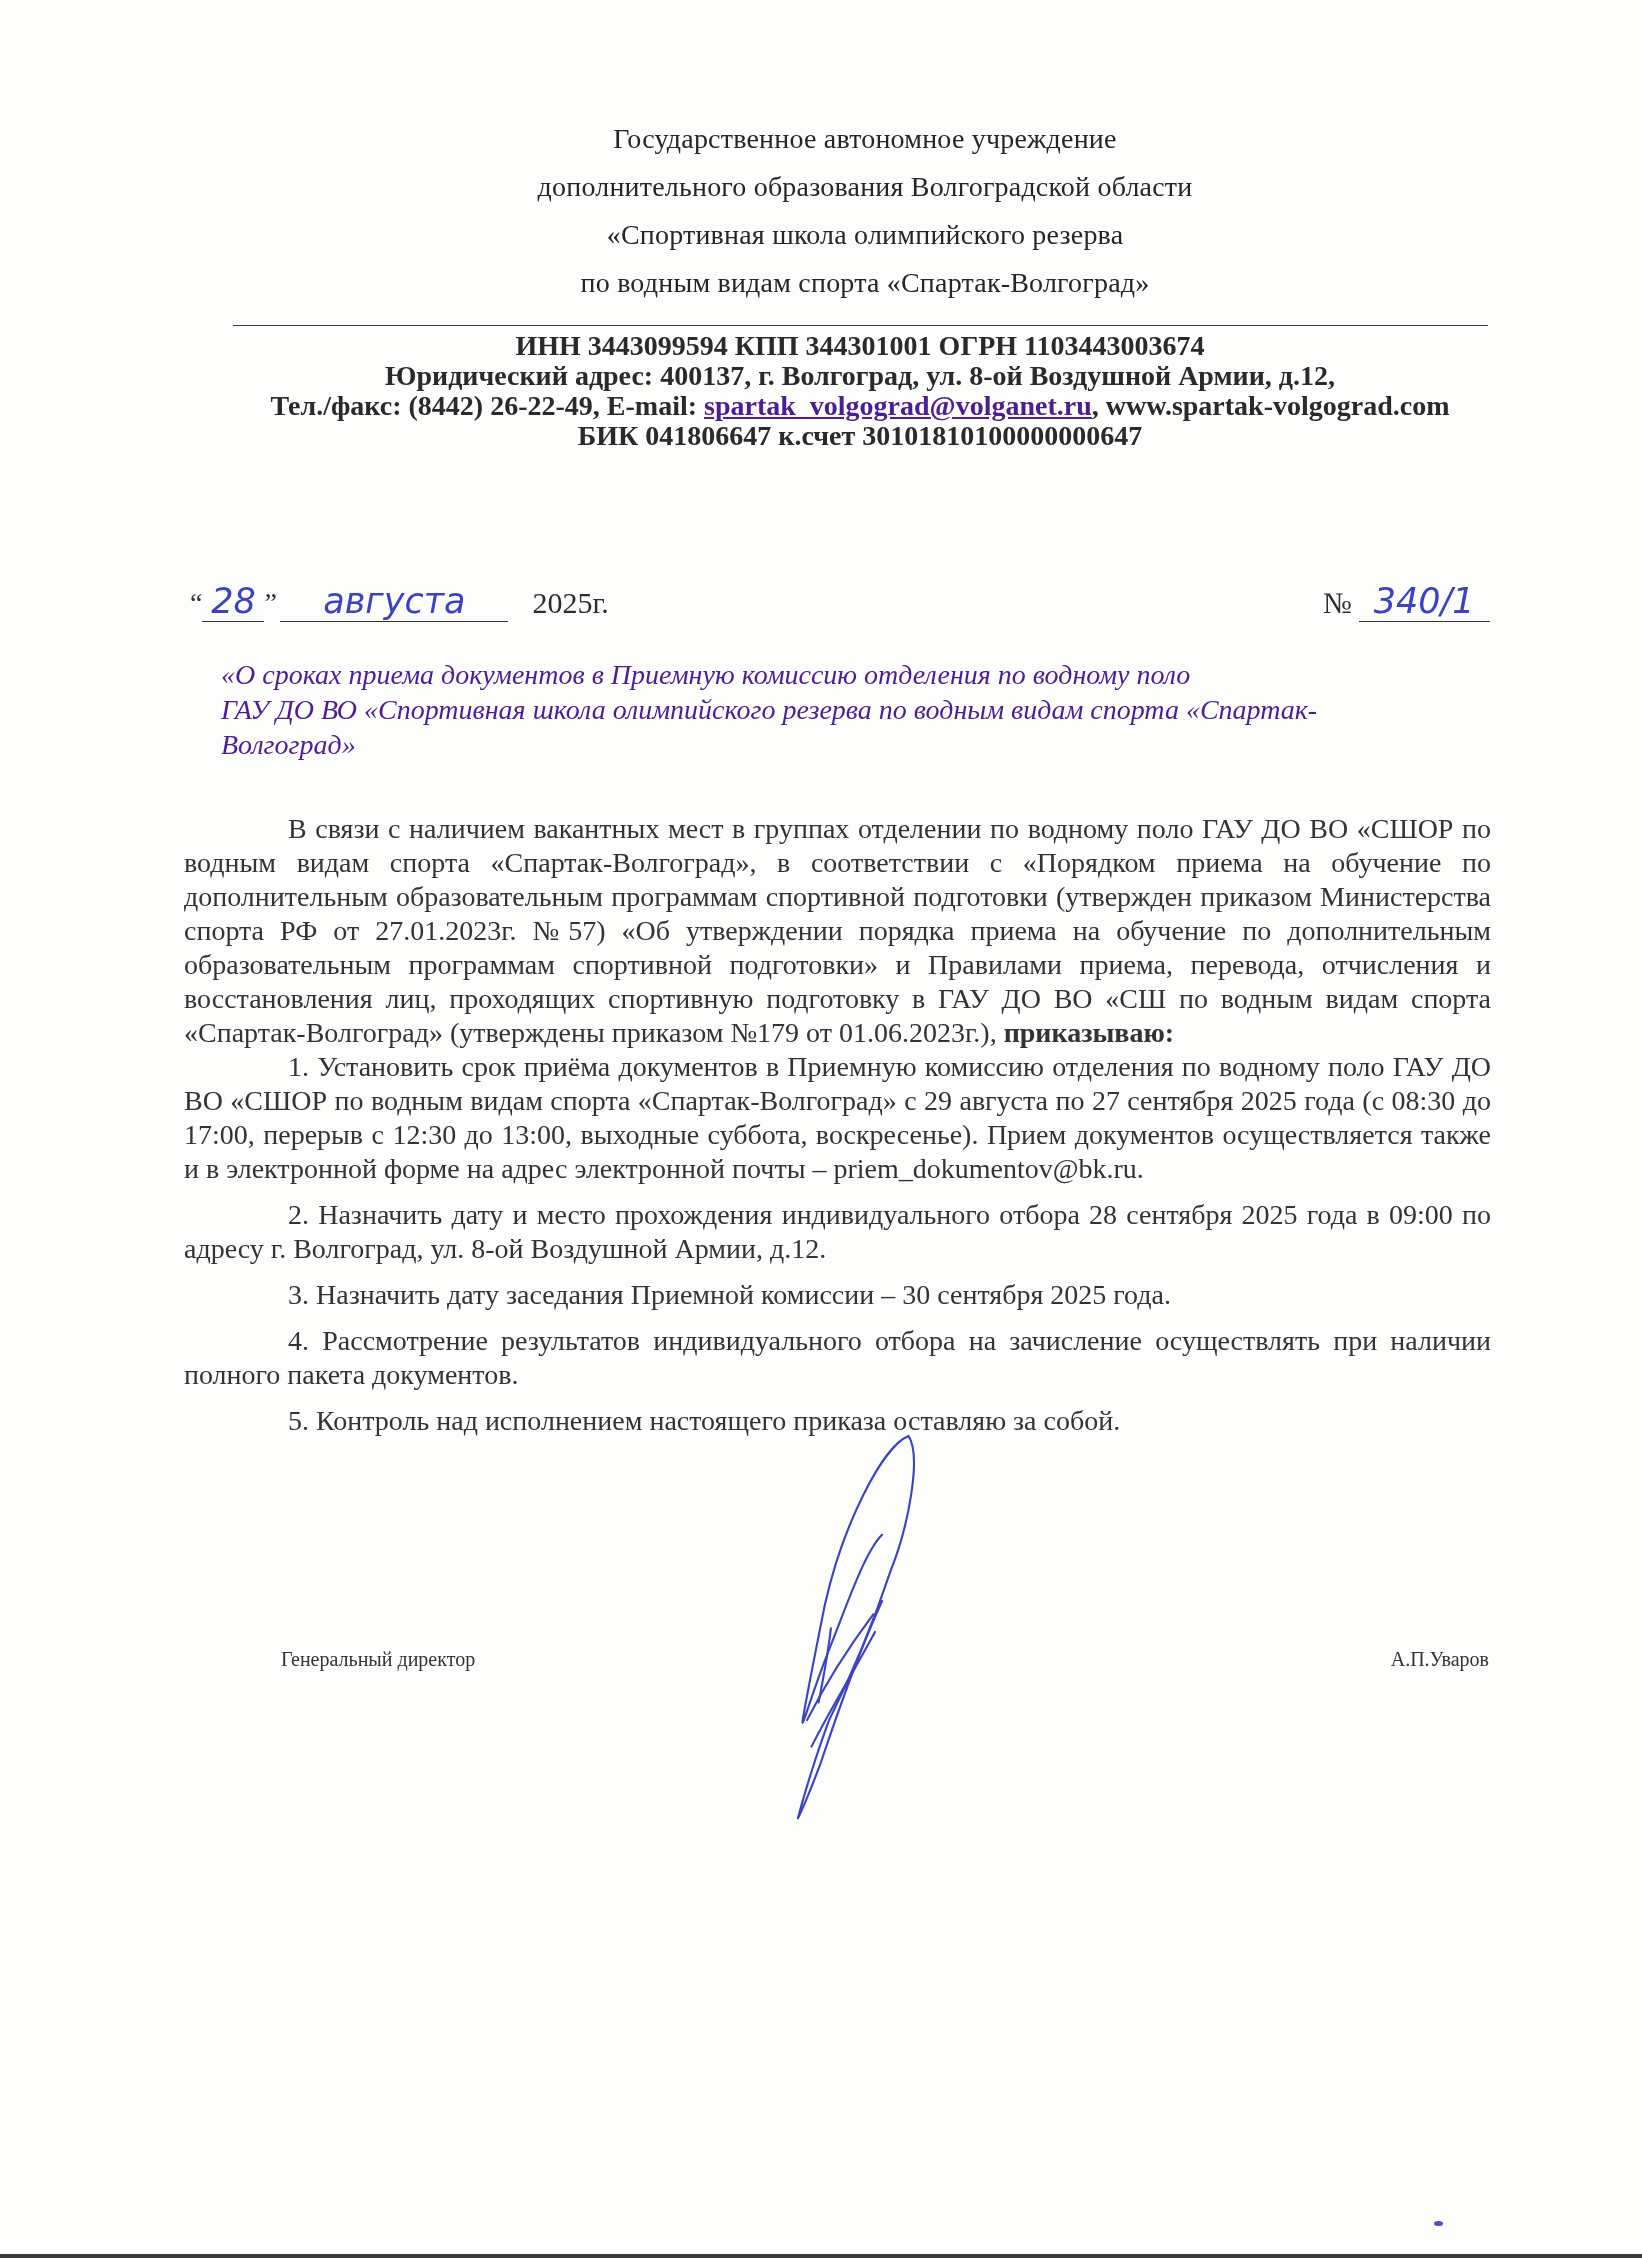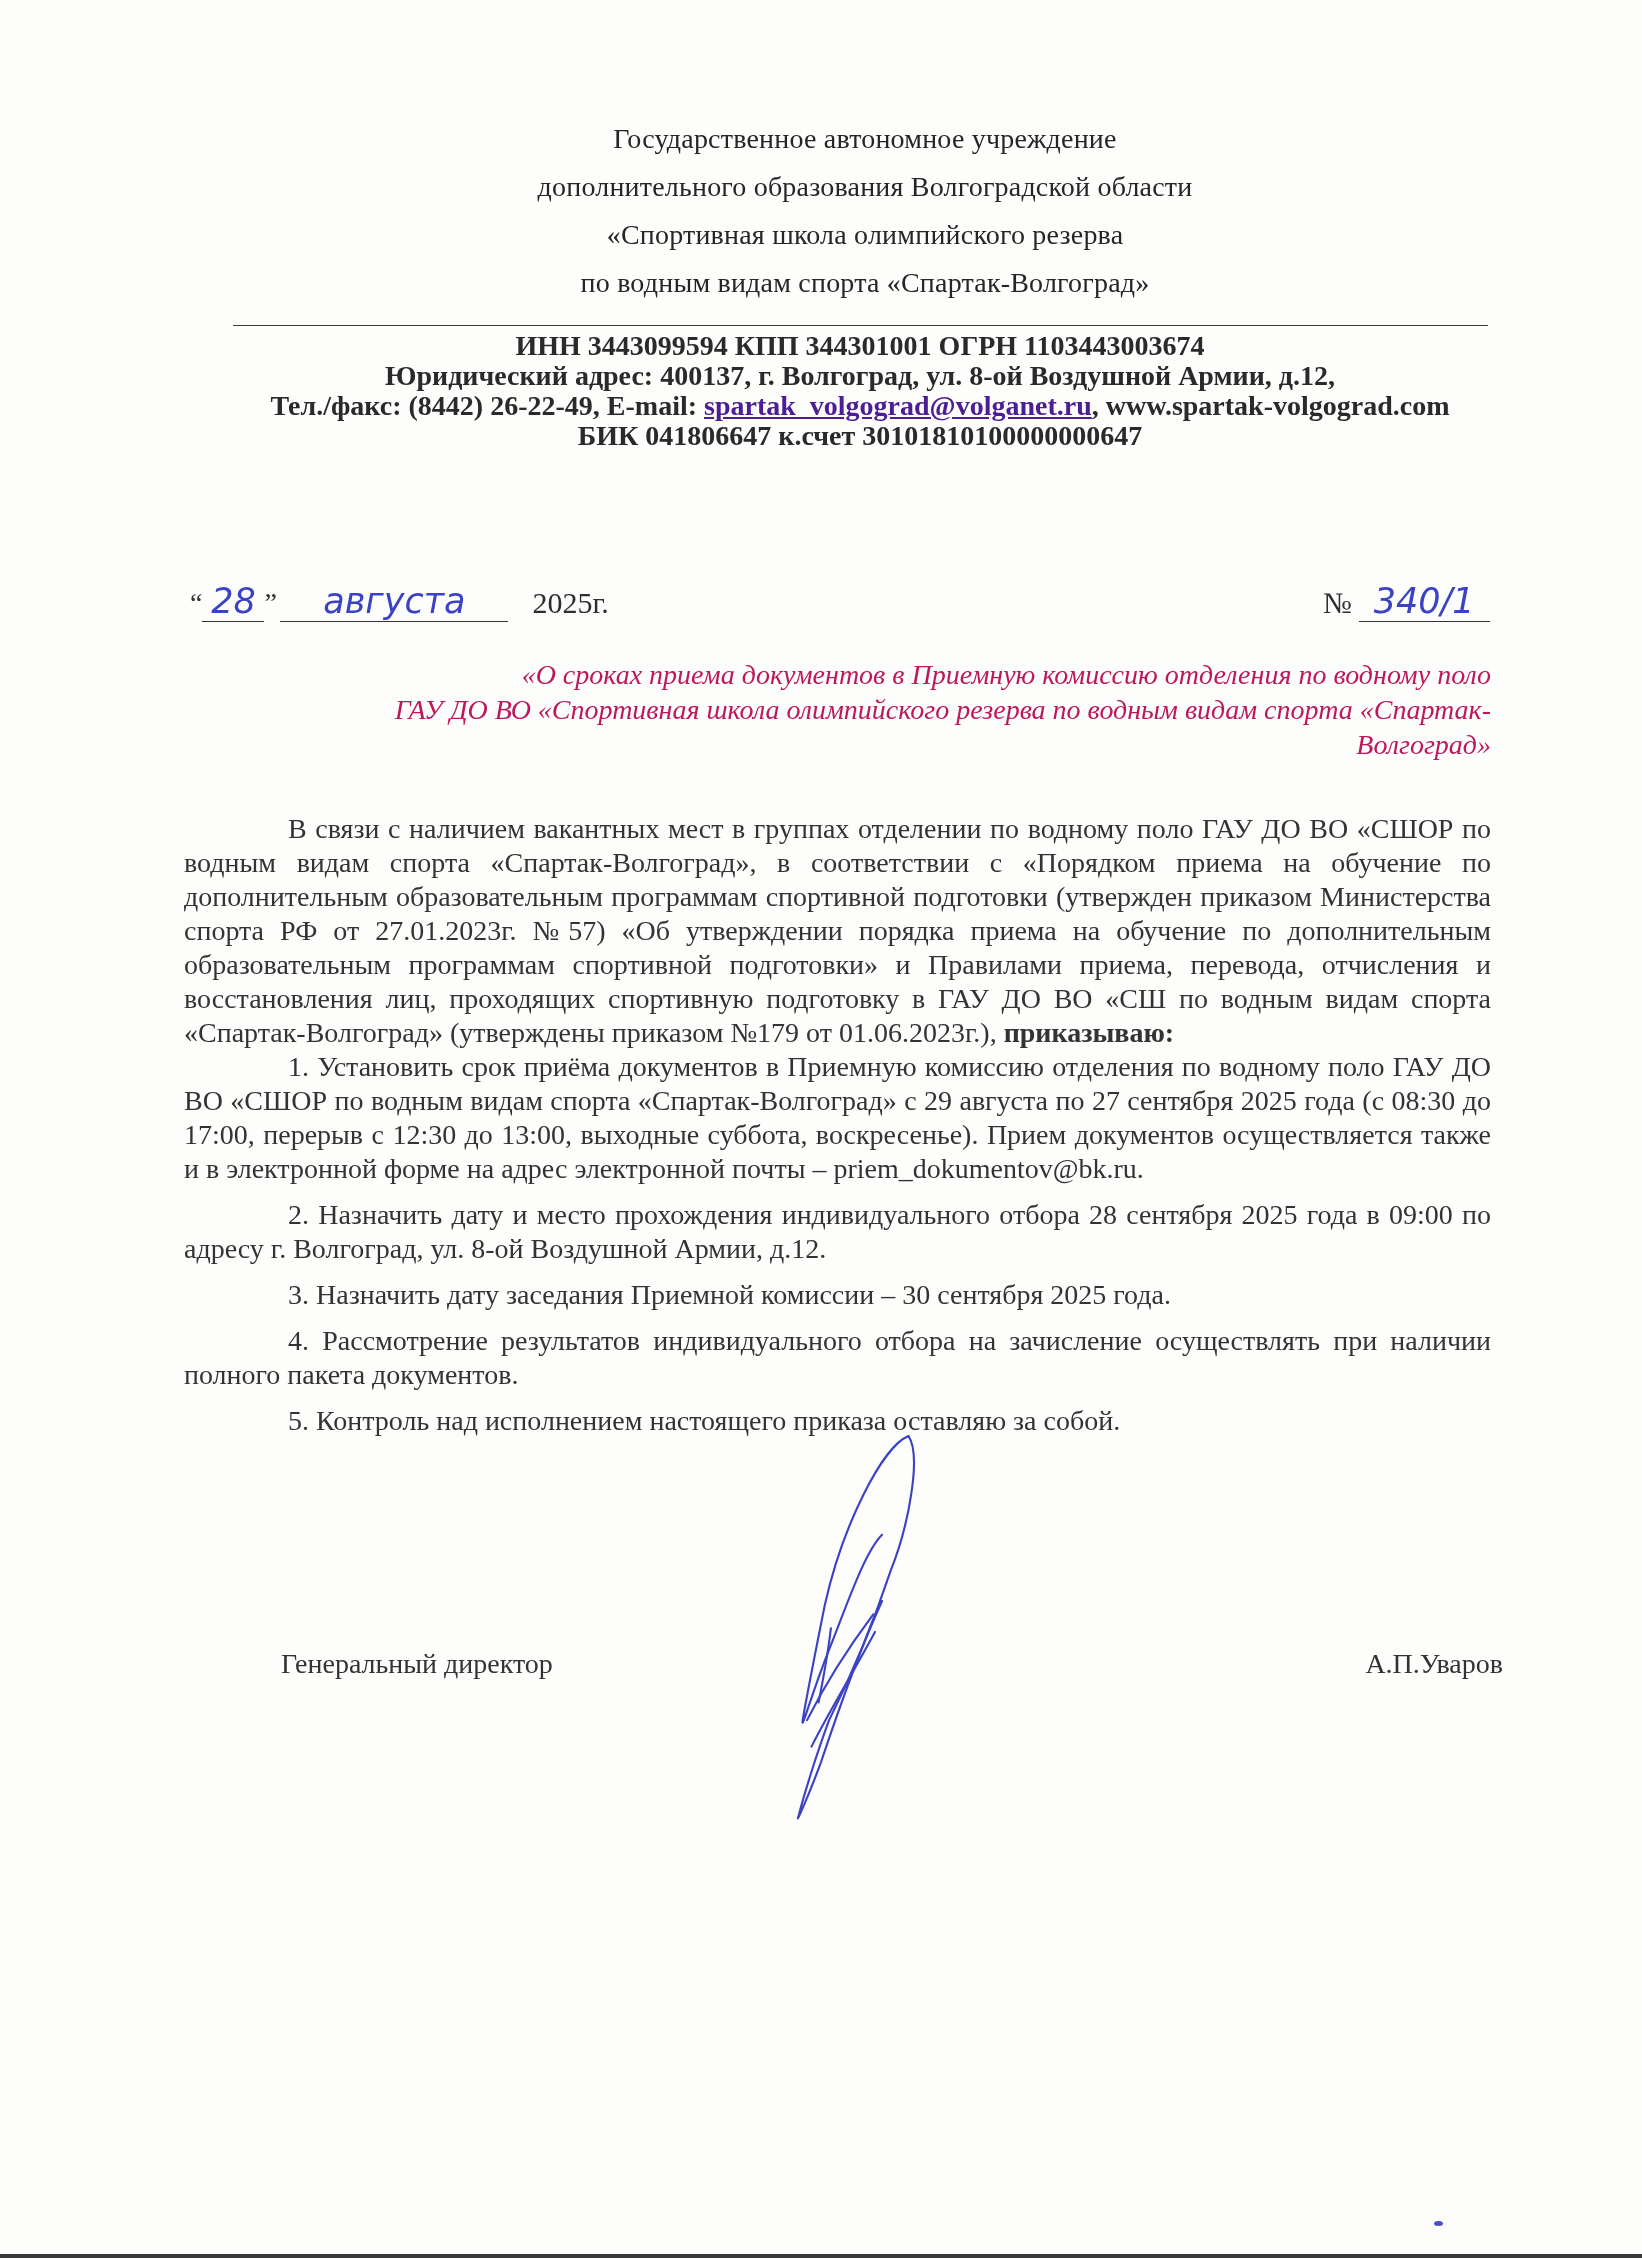--- a/index.html
+++ b/index.html
@@ -29,29 +29,29 @@
   .blank { display: inline-block; border-bottom: 1.8px solid #333; text-align: center; padding: 0 3.5px; line-height: 39px; }
   .quote { font-size: 28px; color: #333; line-height: 39px; }
   .day-blank { width: 55px; }
   .month-blank { width: 221px; margin-left: 3.5px; }
   .year-text { margin-left: 24px; line-height: 39px; }
 
   .num-row { position: absolute; left: 1323px; top: 582px; font-size: 30px; display: flex; align-items: flex-end; }
   .num-sign { line-height: 39px; margin-right: 7px; }
   .num-blank { width: 124px; }
 
-  .subject { position: absolute; left: 221px; width: 1270px; top: 657px; text-align: right; font-style: italic; font-size: 28px; line-height: 35px; color: #be185d; }
+  .subject { position: absolute; left: 221px; width: 1270px; top: 657px; text-align: left; font-style: italic; font-size: 28px; line-height: 35px; color: #4c1d95; }
 
   .body { position: absolute; left: 184px; width: 1307px; top: 812px; font-size: 28px; line-height: 34px; text-align: justify; color: #333; }
   .para { margin: 0; text-indent: 104px; }
   .item { margin: 0; text-indent: 104px; }
   .item + .item { margin-top: 12px; }
   .bold { font-weight: bold; }
 
-  .sign-row { position: absolute; left: 281px; right: 140px; top: 1648px; font-size: 28px; display: flex; justify-content: space-between; color: #333; }
+  .sign-row { position: absolute; left: 281px; right: 154px; top: 1648px; font-size: 20px; display: flex; justify-content: space-between; color: #333; }
 
   .signature { position: absolute; left: 776px; top: 1429px; width: 168px; height: 397px; pointer-events: none; }
   .speck { position: absolute; border-radius: 50%; background: #4a4fc9; }
 </style>
 </head>
 <body>
 
 <div class="page">
 
   <div class="org-header">

